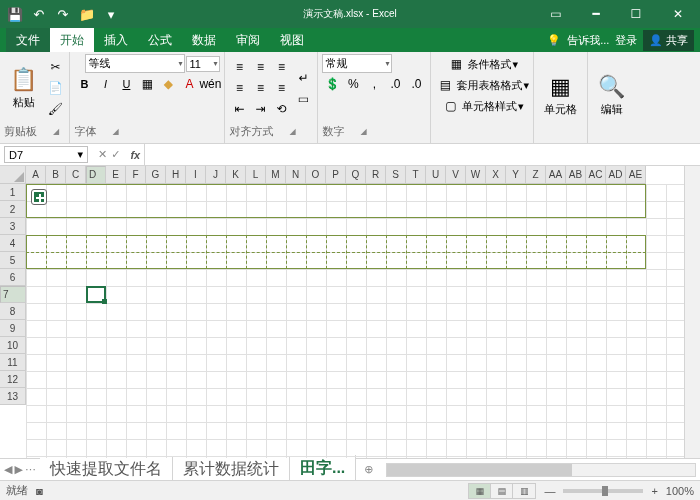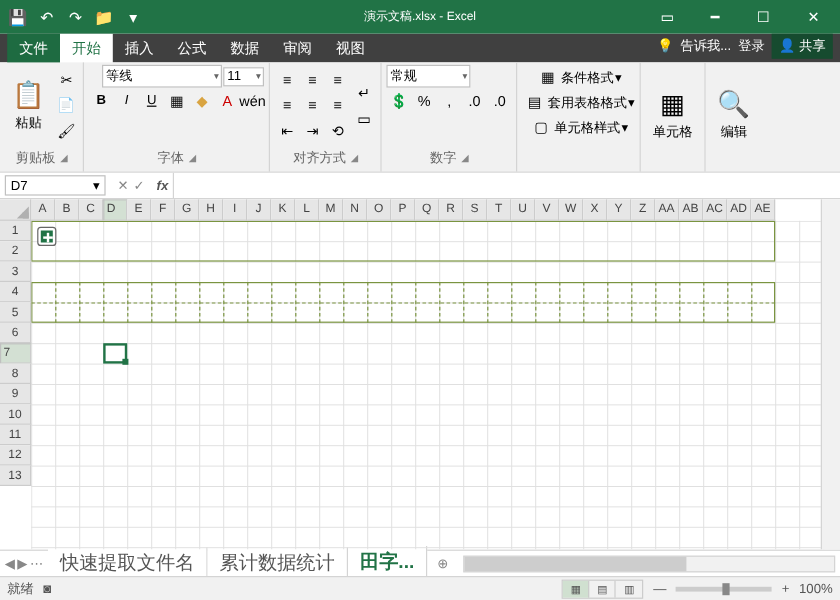--- a/index.html
+++ b/index.html
@@ -4,30 +4,30 @@
 <style>
 *{box-sizing:border-box;margin:0;padding:0;font-family:"Microsoft YaHei",Arial,sans-serif;font-size:11px;user-select:none}
 body{width:700px;height:500px;overflow:hidden;background:#fff;display:flex;flex-direction:column}
 .titlebar{height:28px;background:#217346;color:#fff;display:flex;align-items:center;position:relative}
 .qat{display:flex;align-items:center;gap:2px;padding-left:4px}
 .qat-btn{width:22px;height:22px;display:flex;align-items:center;justify-content:center;color:#fff;font-size:13px}
 .title-txt{position:absolute;left:50%;transform:translateX(-50%);font-size:10px}
 .winctrls{margin-left:auto;display:flex}
 .winbtn{width:40px;height:28px;display:flex;align-items:center;justify-content:center;font-size:12px}
 .winbtn.close{width:44px}
-.tabs{height:24px;background:#404040;display:flex;align-items:flex-start;padding-left:6px;color:#fff}
+.tabs{height:24px;background:#15803d;display:flex;align-items:center;padding-left:6px;color:#fff}
 .tab{padding:4px 10px;font-size:12px;cursor:pointer}
 .tab.active{background:#fff;color:#217346}
 .tab.file{background:#1e6b41}
 .tabs-right{margin-left:auto;display:flex;align-items:center;gap:6px;padding-right:6px;font-size:11px}
 .share{background:#164b2f;padding:3px 6px;display:flex;align-items:center;gap:3px}
 .ribbon{height:92px;background:#f1f1f1;border-bottom:1px solid #d4d4d4;display:flex}
 .group{border-right:1px solid #d4d4d4;display:flex;flex-direction:column;padding:2px 4px}
 .group-body{flex:1;display:flex;align-items:center;gap:2px}
-.group-label{text-align:center;font-size:10px;color:#666;padding:2px 0;display:flex;align-items:center;justify-content:center;gap:4px}
+.group-label{text-align:center;font-size:10px;color:#666;padding:2px 0;display:flex;align-items:center;gap:16px}
 .dialog-launcher{font-size:8px;color:#888}
 .bigbtn{display:flex;flex-direction:column;align-items:center;justify-content:center;padding:2px 6px;gap:2px}
 .bigbtn .ico{font-size:22px}
 .smico{width:20px;height:20px;display:inline-flex;align-items:center;justify-content:center;font-size:12px}
 .col{display:flex;flex-direction:column;gap:1px}
 .row{display:flex;align-items:center;gap:1px}
 .sel{border:1px solid #c0c0c0;background:#fff;padding:1px 2px;font-size:11px;display:flex;align-items:center}
 .sel .dd{margin-left:auto;font-size:8px;color:#666}
 .namebox-row{height:22px;background:#fff;border-bottom:1px solid #d4d4d4;display:flex;align-items:center}
 .namebox{width:84px;border:1px solid #c0c0c0;margin:1px 4px;padding:1px 4px;display:flex;align-items:center;background:#fff}

